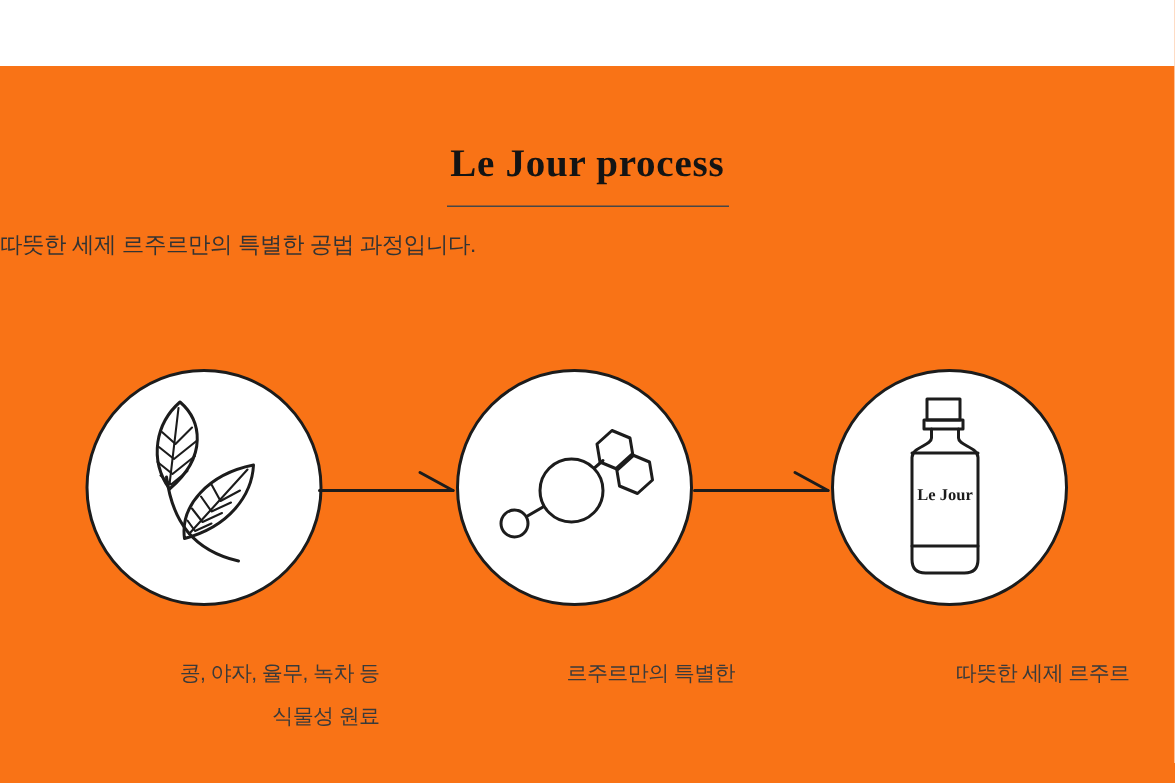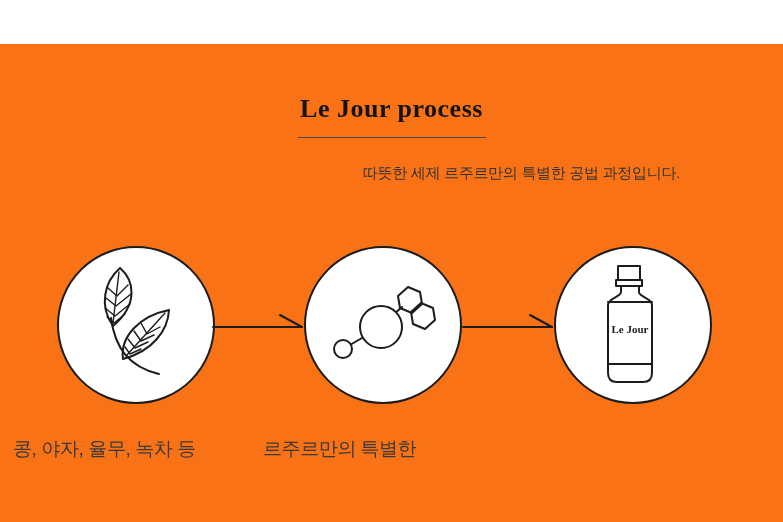--- a/index.html
+++ b/index.html
@@ -8,40 +8,40 @@
     font-family:"Liberation Sans","DejaVu Sans",sans-serif;
     margin-top:44px;
   }
   .header{position:absolute;top:50px;left:0;width:783px;text-align:center;}
   .title{
     font-family:"Liberation Serif","DejaVu Serif",serif;
     font-size:26px;font-weight:bold;color:#141414;letter-spacing:0.5px;line-height:30px;
   }
   .title-underline{width:188px;height:1px;background:#474747;margin:13px auto 0;}
   .subtitle{
-    position:absolute;top:120px;left:0;width:680px;text-align:right;
+    position:absolute;top:110px;left:0;width:680px;text-align:left;
     font-size:15px;color:#333333;letter-spacing:-0.3px;
   }
   .circle{
     position:absolute;top:202px;width:158px;height:158px;box-sizing:border-box;
     border:2px solid #1c1c1c;border-radius:50%;background:#ffffff;text-decoration:underline;
   }
   .circle svg{position:absolute;left:-2px;top:-2px;}
   #circle-1{left:57px;}
   #circle-2{left:304px;}
   #circle-3{left:554px;}
   .arrow{position:absolute;top:268px;width:92px;height:28px;}
   #arrow-1{left:212px;}
   #arrow-2{left:462px;}
   .caption{
-    position:absolute;top:390px;width:240px;text-align:left;
-    font-size:19px;color:#3a3a3a;line-height:29px;letter-spacing:-0.4px;
+    position:absolute;top:390px;width:240px;text-align:right;
+    font-size:14px;color:#3a3a3a;line-height:29px;letter-spacing:-0.4px;
   }
   #caption-1{left:13px;}
-  #caption-2{left:263px;font-family:Liberation Serif, serif;}
+  #caption-2{left:250px;}
   #caption-3{left:513px;}
   .stroke{fill:none;stroke:#1c1c1c;stroke-width:2;stroke-linecap:round;stroke-linejoin:round;}
   .stroke-thin{fill:none;stroke:#1c1c1c;stroke-width:1.4;stroke-linecap:round;stroke-linejoin:round;}
   .shape{fill:#ffffff;stroke:#1c1c1c;stroke-width:2;}
   .bottle-label{
     font-family:"Liberation Serif","DejaVu Serif",serif;
     font-size:11px;font-weight:bold;fill:#1c1c1c;
   }
 </style>
 </head>
@@ -101,18 +101,22 @@
       <rect class="stroke" x="62" y="34" width="26" height="6"></rect>
       <path class="stroke" d="M67,40 V46 C67,51 54,52 54,59 V127 Q54,136 63,136 H89 Q98,136 98,127 V59 C98,52 85,51 85,46 V40"></path>
       <line class="stroke" x1="54" y1="56" x2="98" y2="56"></line>
       <line class="stroke" x1="54" y1="118" x2="98" y2="118"></line>
       <text class="bottle-label" x="76" y="87" text-anchor="middle">Le Jour</text>
     </svg>
   </div>
 
   <div class="caption" id="caption-1">
     <div>콩, 야자, 율무, 녹차 등</div>
+    <div>식물성 원료</div>
   </div>
   <div class="caption" id="caption-2">
     <div>르주르만의 특별한</div>
+  </div>
+  <div class="caption" id="caption-3">
+    <div>따뜻한 세제 르주르</div>
   </div>
 
 </div>
 
 </body></html>

